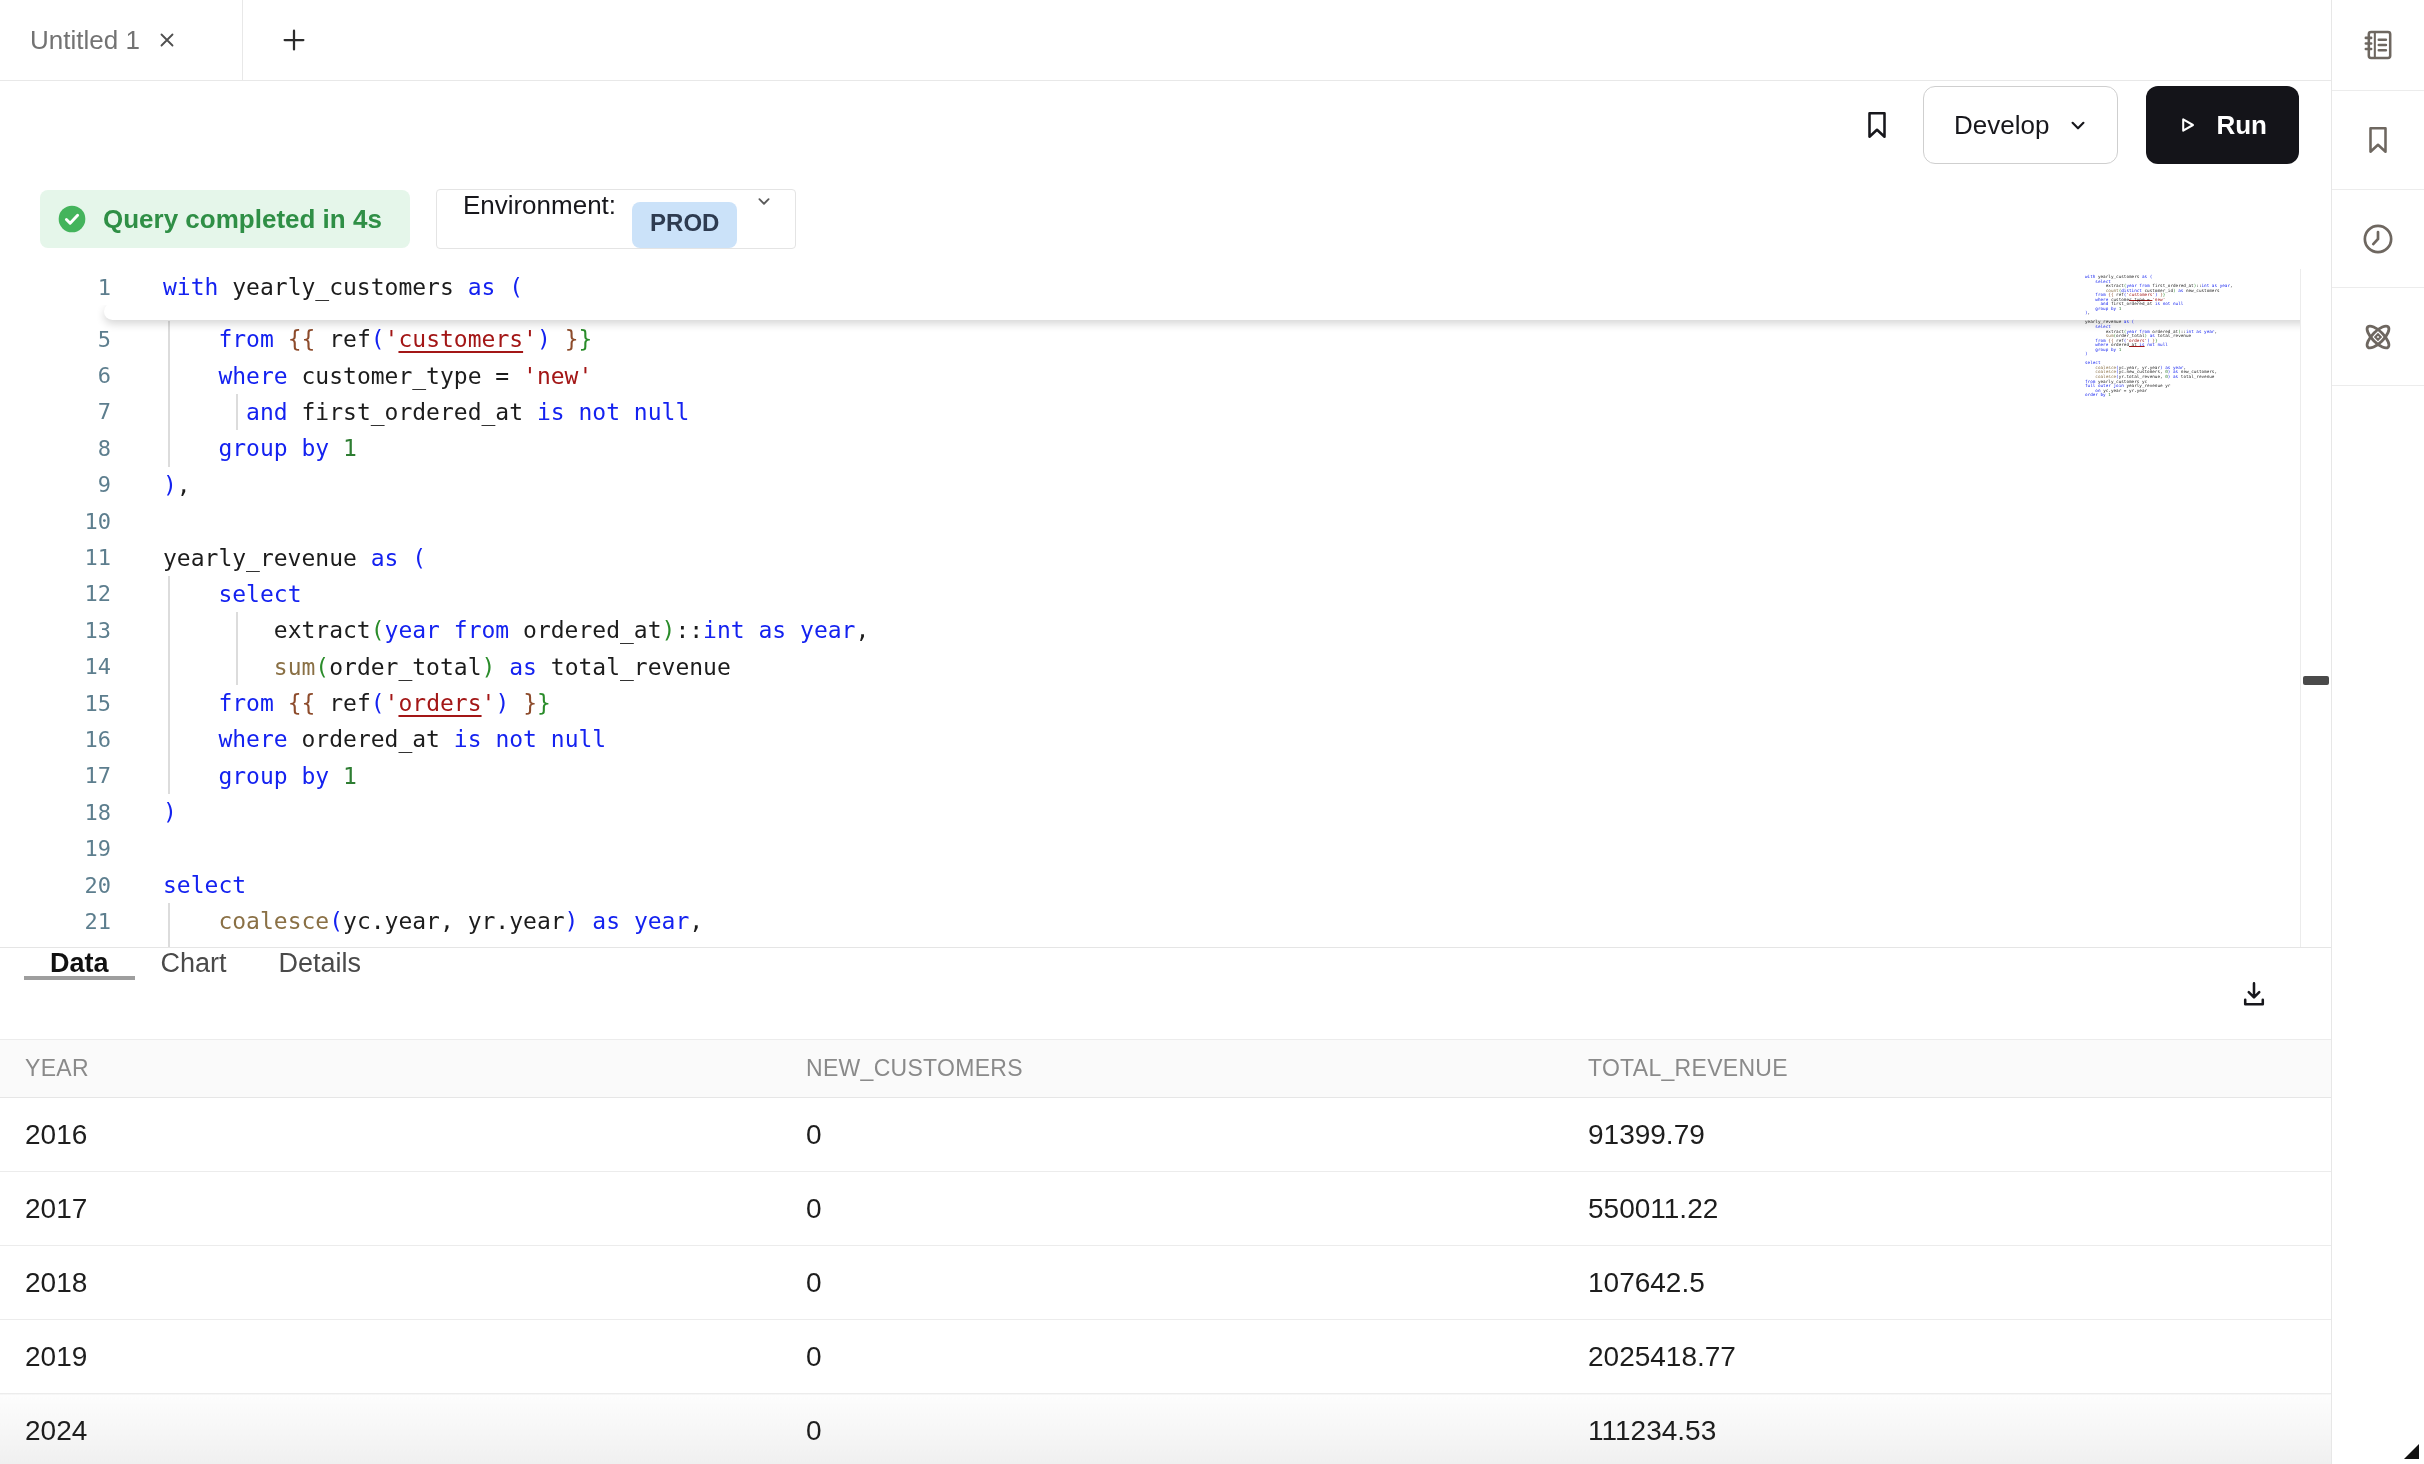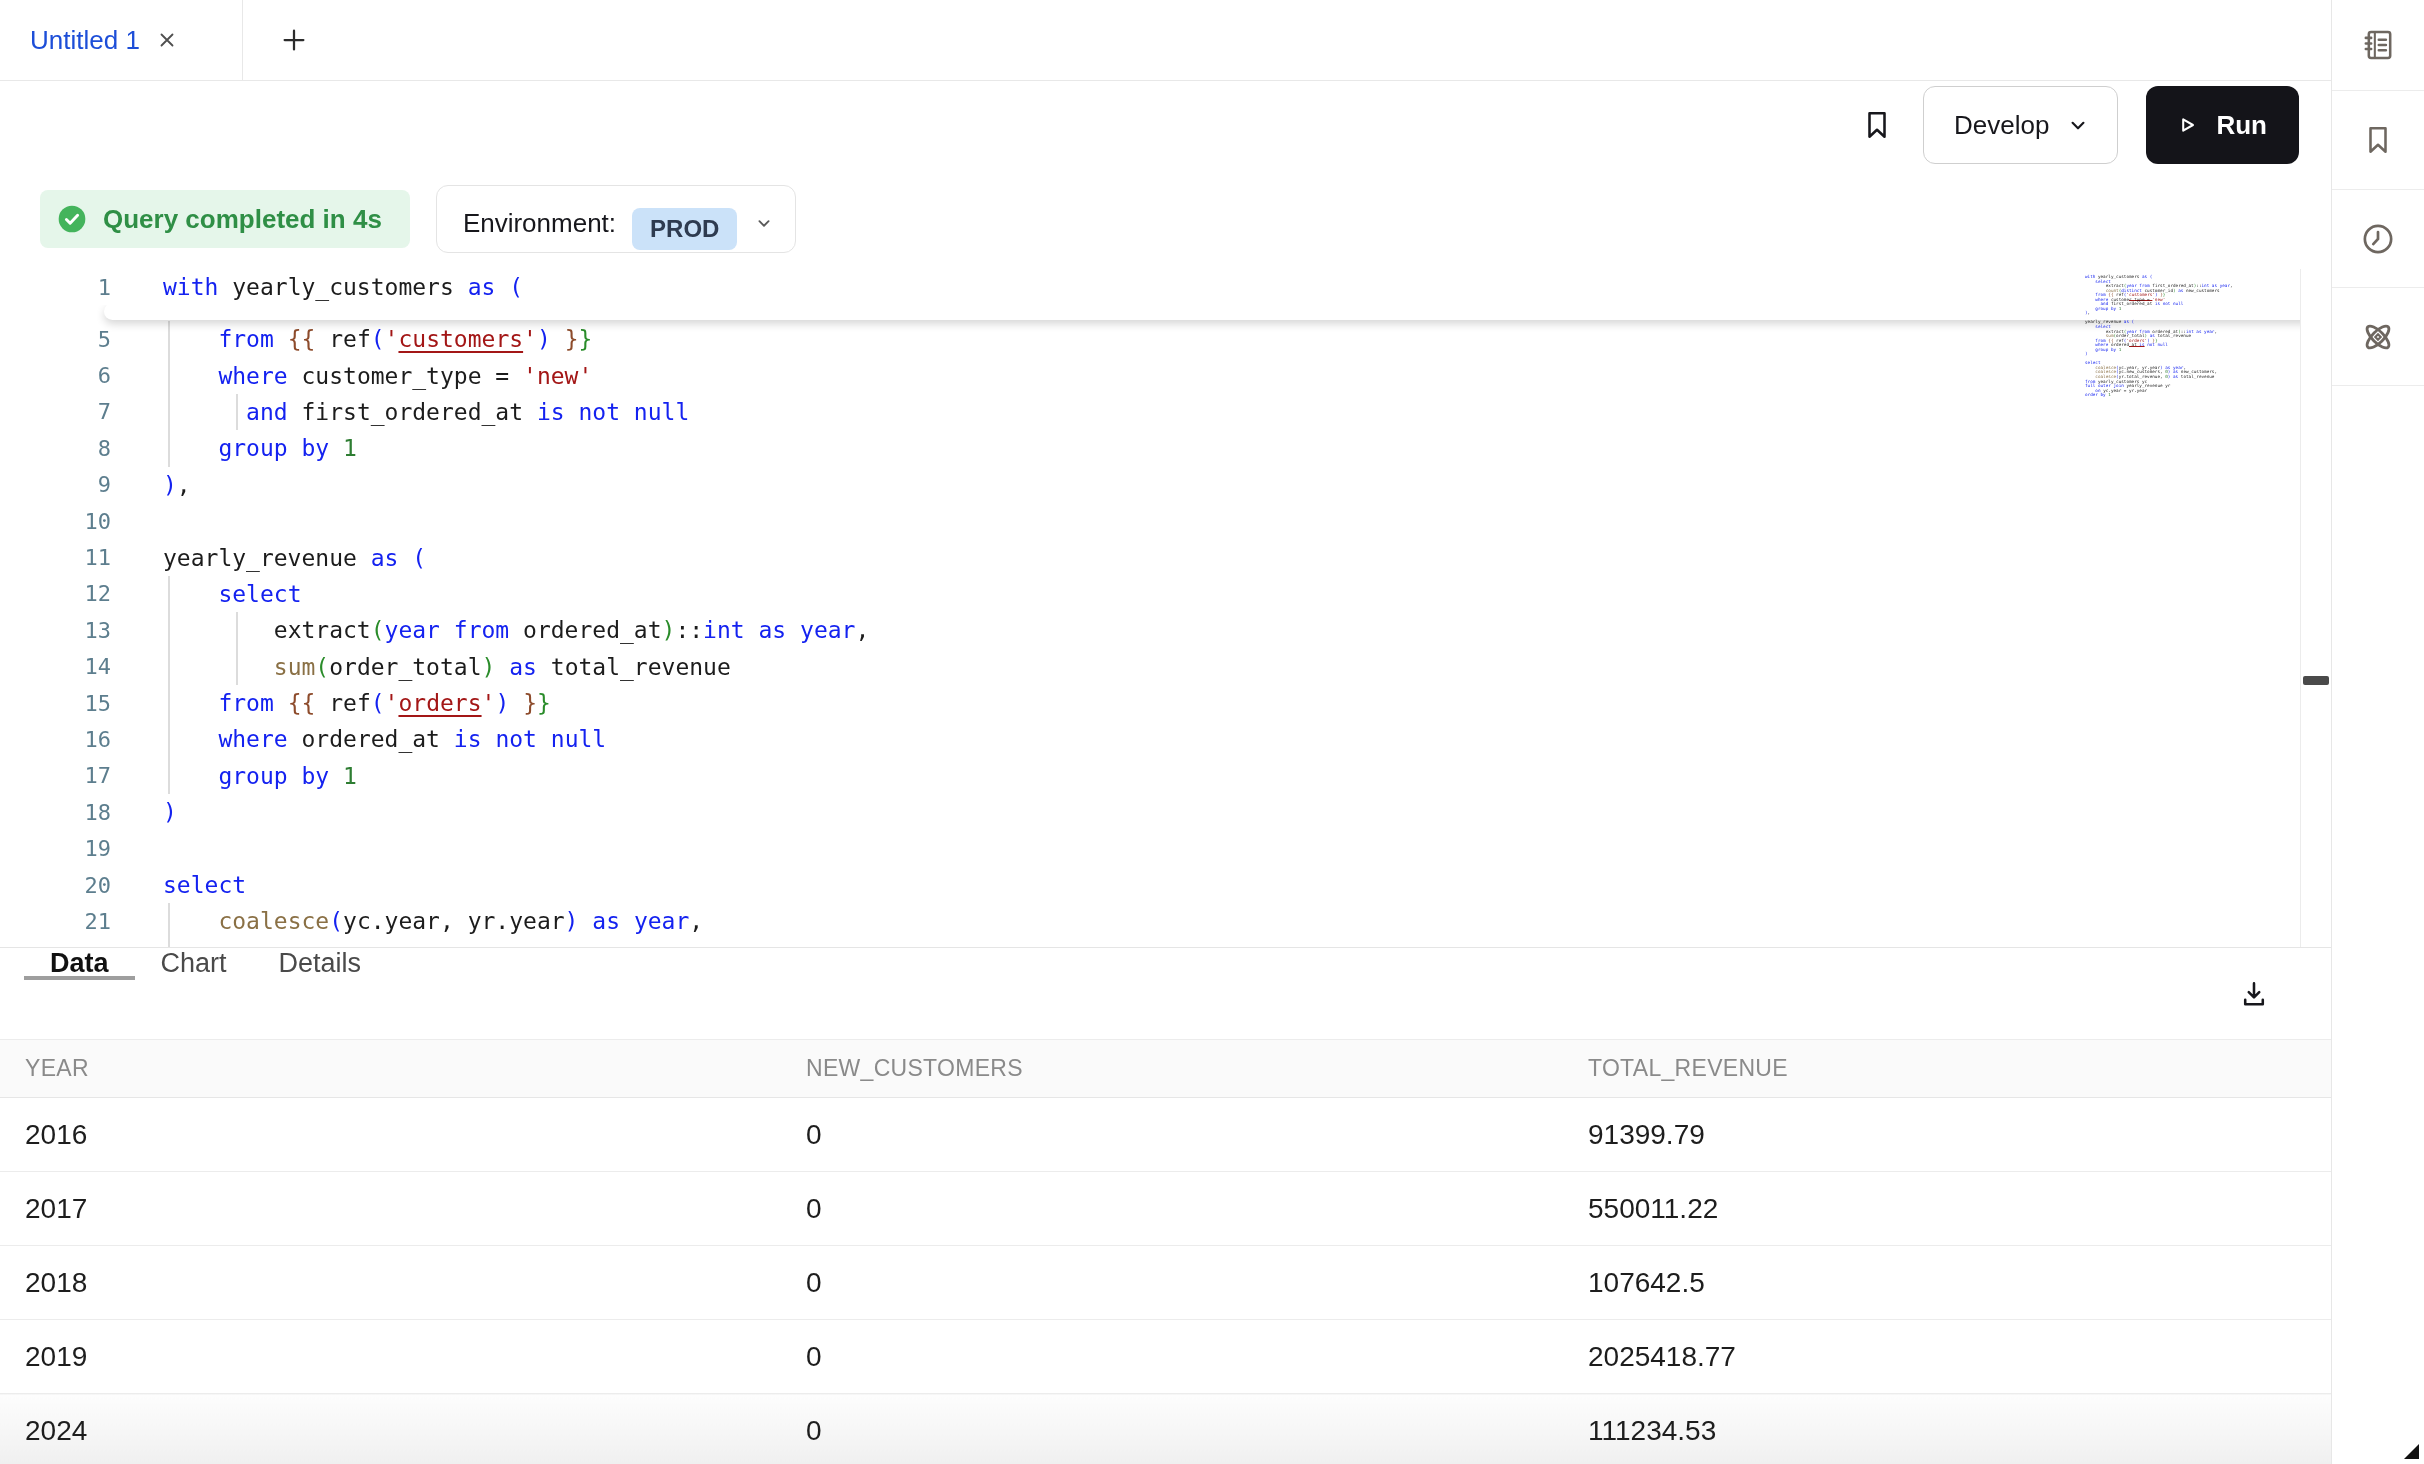--- a/index.html
+++ b/index.html
@@ -1,33 +1,33 @@
 <!DOCTYPE html>
 <html><head>
 <meta charset="utf-8">
 <style>
   html,body{margin:0;padding:0;background:#fff;}
   .app{width:2424px;height:1464px;display:flex;font-family:"Liberation Sans",sans-serif;color:#1c1c1c;overflow:hidden;background:#fff;}
   .main{width:2331px;flex:0 0 2331px;border-right:1px solid #e7e7e7;display:flex;flex-direction:column;position:relative;}
   
   .tabbar{height:80px;flex:0 0 80px;border-bottom:1px solid #e8e8e8;display:flex;align-items:stretch;}
   .tab{width:190px;border-right:1px solid #e8e8e8;display:flex;align-items:center;padding:0 22px 0 30px;gap:16px;background:#fff;cursor:pointer;}
-  .tab-label{color:#1d4ed8;font-size:26px;font-weight:500;white-space:nowrap;}
+  .tab-label{color:#737373;font-size:26px;font-weight:500;white-space:nowrap;}
   .icon-btn{display:flex;align-items:center;justify-content:center;background:none;border:none;padding:0;cursor:pointer;}
   .newtab{margin-left:36px;display:flex;align-items:center;}
   
   .toolbar{height:88px;flex:0 0 88px;display:flex;align-items:center;justify-content:flex-end;padding-right:32px;gap:28px;}
   .btn{display:inline-flex;align-items:center;gap:16px;height:78px;border-radius:12px;font-size:26px;cursor:pointer;font-family:inherit;}
   .btn-develop{background:#fff;border:1.5px solid #cfcfcf;color:#17171c;padding:0 26px 0 30px;font-weight:500;}
   .btn-run{background:#141419;border:none;color:#fff;padding:0 32px 0 28px;font-weight:600;}
   
   .statusbar{height:100px;flex:0 0 100px;display:flex;align-items:center;padding-left:40px;gap:26px;}
   .status-pill{display:inline-flex;align-items:center;gap:15px;height:58px;padding:0 28px 0 16px;border-radius:8px;background:#e5f6ea;}
   .status-pill span{color:#2f8f46;font-size:26px;font-weight:600;}
-  .env{display:inline-flex;align-items:center;gap:16px;height:58px;border:1.5px solid #e4e4e4;border-radius:12px;padding:8px 20px 0 26px;background:#fff;cursor:pointer;}
+  .env{display:inline-flex;gap:16px;height:58px;border:1.5px solid #e4e4e4;border-radius:4px;padding:0 20px 0 26px;background:#fff;cursor:pointer;}
   .env-label{font-size:26px;color:#17171c;}
   .env-pill{background:#cbe2f9;color:#2e3b50;font-size:24px;font-weight:600;border-radius:8px;padding:7px 18px;margin-top:12px;}
   
   .editor{height:678px;flex:0 0 678px;position:relative;border-bottom:1px solid #e5e5e5;background:#fff;font-family:"DejaVu Sans Mono",monospace;overflow:hidden;}
   .cl{display:flex;align-items:center;height:36.4px;position:relative;}
   .ln{flex:0 0 125px;width:125px;text-align:right;padding-right:14px;box-sizing:border-box;color:#5d7e8e;font-size:22px;}
   .lc{white-space:pre;padding-left:38px;font-size:23px;color:#1c1c1c;}
   .guide{position:absolute;top:0;bottom:0;width:1.5px;background:#dcdcdc;}
   .g1{left:168px}.g2{left:236px}
   .t-k{color:#1422f0;} .t-b{color:#2a8c2a;} .t-m{color:#8d4b2b;} .t-s{color:#a31616;}

